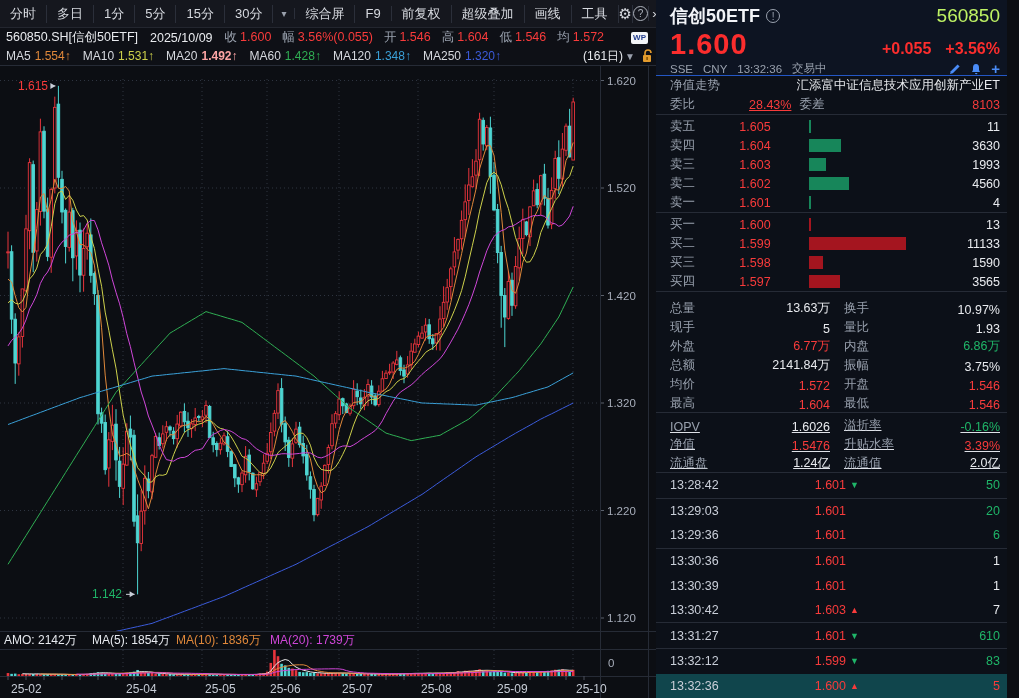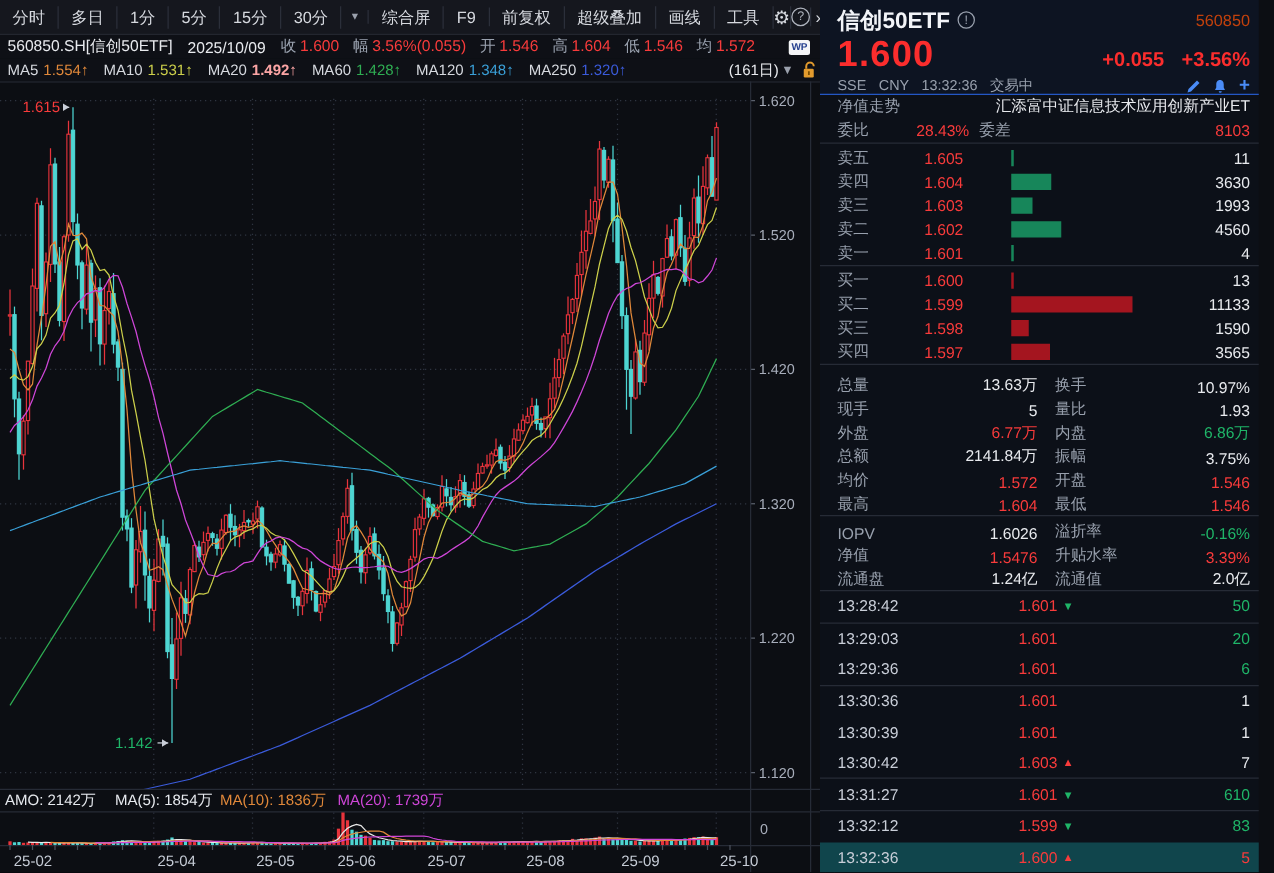--- a/index.html
+++ b/index.html
@@ -29,34 +29,34 @@
   .chart-wrap svg{position:absolute;left:0;top:0;}
   
   .splitter{position:absolute;left:660px;top:0;width:8px;height:698px;background:#0a0c10;border-left:1px solid #23262f;border-right:1px solid #2a2f3a;}
   .collapse-handle{position:absolute;left:-1px;top:352px;width:9px;height:46px;background:#1c212c;border-radius:4px 0 0 4px;color:#8a93a2;font-size:10px;display:flex;align-items:center;justify-content:center;}
   
   .panel{position:absolute;left:656px;top:0;width:351px;height:698px;background:#0c1018;display:flex;flex-direction:column;font-size:12.5px;}
   .p-header{height:76px;background:#0d1422;border-bottom:1px solid #2457c5;padding:4px 7px 0 14px;position:relative;flex:none;}
   .ph-r1{display:flex;align-items:center;height:24px;}
   .p-name{font-size:18px;font-weight:bold;color:#f2f4f8;}
   .p-info-badge{width:14px;height:14px;border:1px solid #9aa2af;border-radius:50%;color:#9aa2af;font-size:10px;display:inline-flex;align-items:center;justify-content:center;margin-left:6px;}
-  .p-code{margin-left:auto;font-size:13px;color:#c2410c;}
+  .p-code{margin-left:auto;font-size:19px;color:#bef264;}
   .ph-r2{display:flex;align-items:baseline;height:32px;}
   .p-price{font-size:29px;font-weight:bold;color:#fb2d2d;letter-spacing:1px;}
   .p-chg{margin-left:auto;font-size:16px;font-weight:bold;color:#fb2d2d;}
   .p-chg span{margin-left:14px;}
   .ph-r3{display:flex;align-items:center;height:17px;color:#98a0ad;font-size:11.5px;}
   .ph-r3 .seg{margin-right:10px;}
   .ph-icons{margin-left:auto;display:flex;align-items:center;gap:9px;color:#4a8cf7;}
   .ph-icons svg{display:block;}
   .plus-icon{font-size:15px;font-weight:bold;color:#4a8cf7;line-height:12px;}
   .q-row{height:19px;flex:none;display:flex;align-items:center;padding:0 7px 0 14px;white-space:nowrap;}
   .q-row .lbl{color:#98a0ad;}
   .nav-val{margin-left:auto;color:#e8eaee;overflow:hidden;}
-  .wb-val{color:#f83b3b;margin-left:38px;}
+  .wb-val{color:#f83b3b;margin-left:54px;text-decoration:underline;}
   .wb-l2{color:#98a0ad;margin-left:8px;}
   .wb-v2{margin-left:auto;color:#f83b3b;}
   .sec-line{border-top:1px solid #262b36;flex:none;}
   .depth-row{height:19px;flex:none;display:flex;align-items:center;padding:0 7px 0 14px;}
   .depth-row .dl{width:40px;color:#98a0ad;}
   .depth-row .dp{width:52px;text-align:center;color:#f83b3b;}
   .bar-wrap{flex:1;height:13px;margin-left:9px;position:relative;}
   .bar-wrap .bar{position:absolute;left:0;top:0;height:13px;min-width:2px;}
   .bar-ask{background:#17865a;}
   .bar-bid{background:#a4151f;}
@@ -891,21 +891,21 @@
           <span class="sv2 c-r">1.546</span>
         </div>
         <div class="stat-row">
           <span class="sl">最高</span>
           <span class="sv1 c-r">1.604</span>
           <span class="sl2">最低</span>
           <span class="sv2 c-r">1.546</span>
         </div>
       </div>
     <div class="sec-line"></div>
-    <div id="iopv" style="padding-top:2px;flex:none;">
+    <div id="iopv" style="padding-top:2px;flex:none;text-decoration:underline;">
         <div class="stat-row">
           <span class="sl">IOPV</span>
           <span class="sv1 c-w">1.6026</span>
           <span class="sl2">溢折率</span>
           <span class="sv2 c-g">-0.16%</span>
         </div>
         <div class="stat-row">
           <span class="sl">净值</span>
           <span class="sv1 c-r">1.5476</span>
           <span class="sl2">升贴水率</span>

